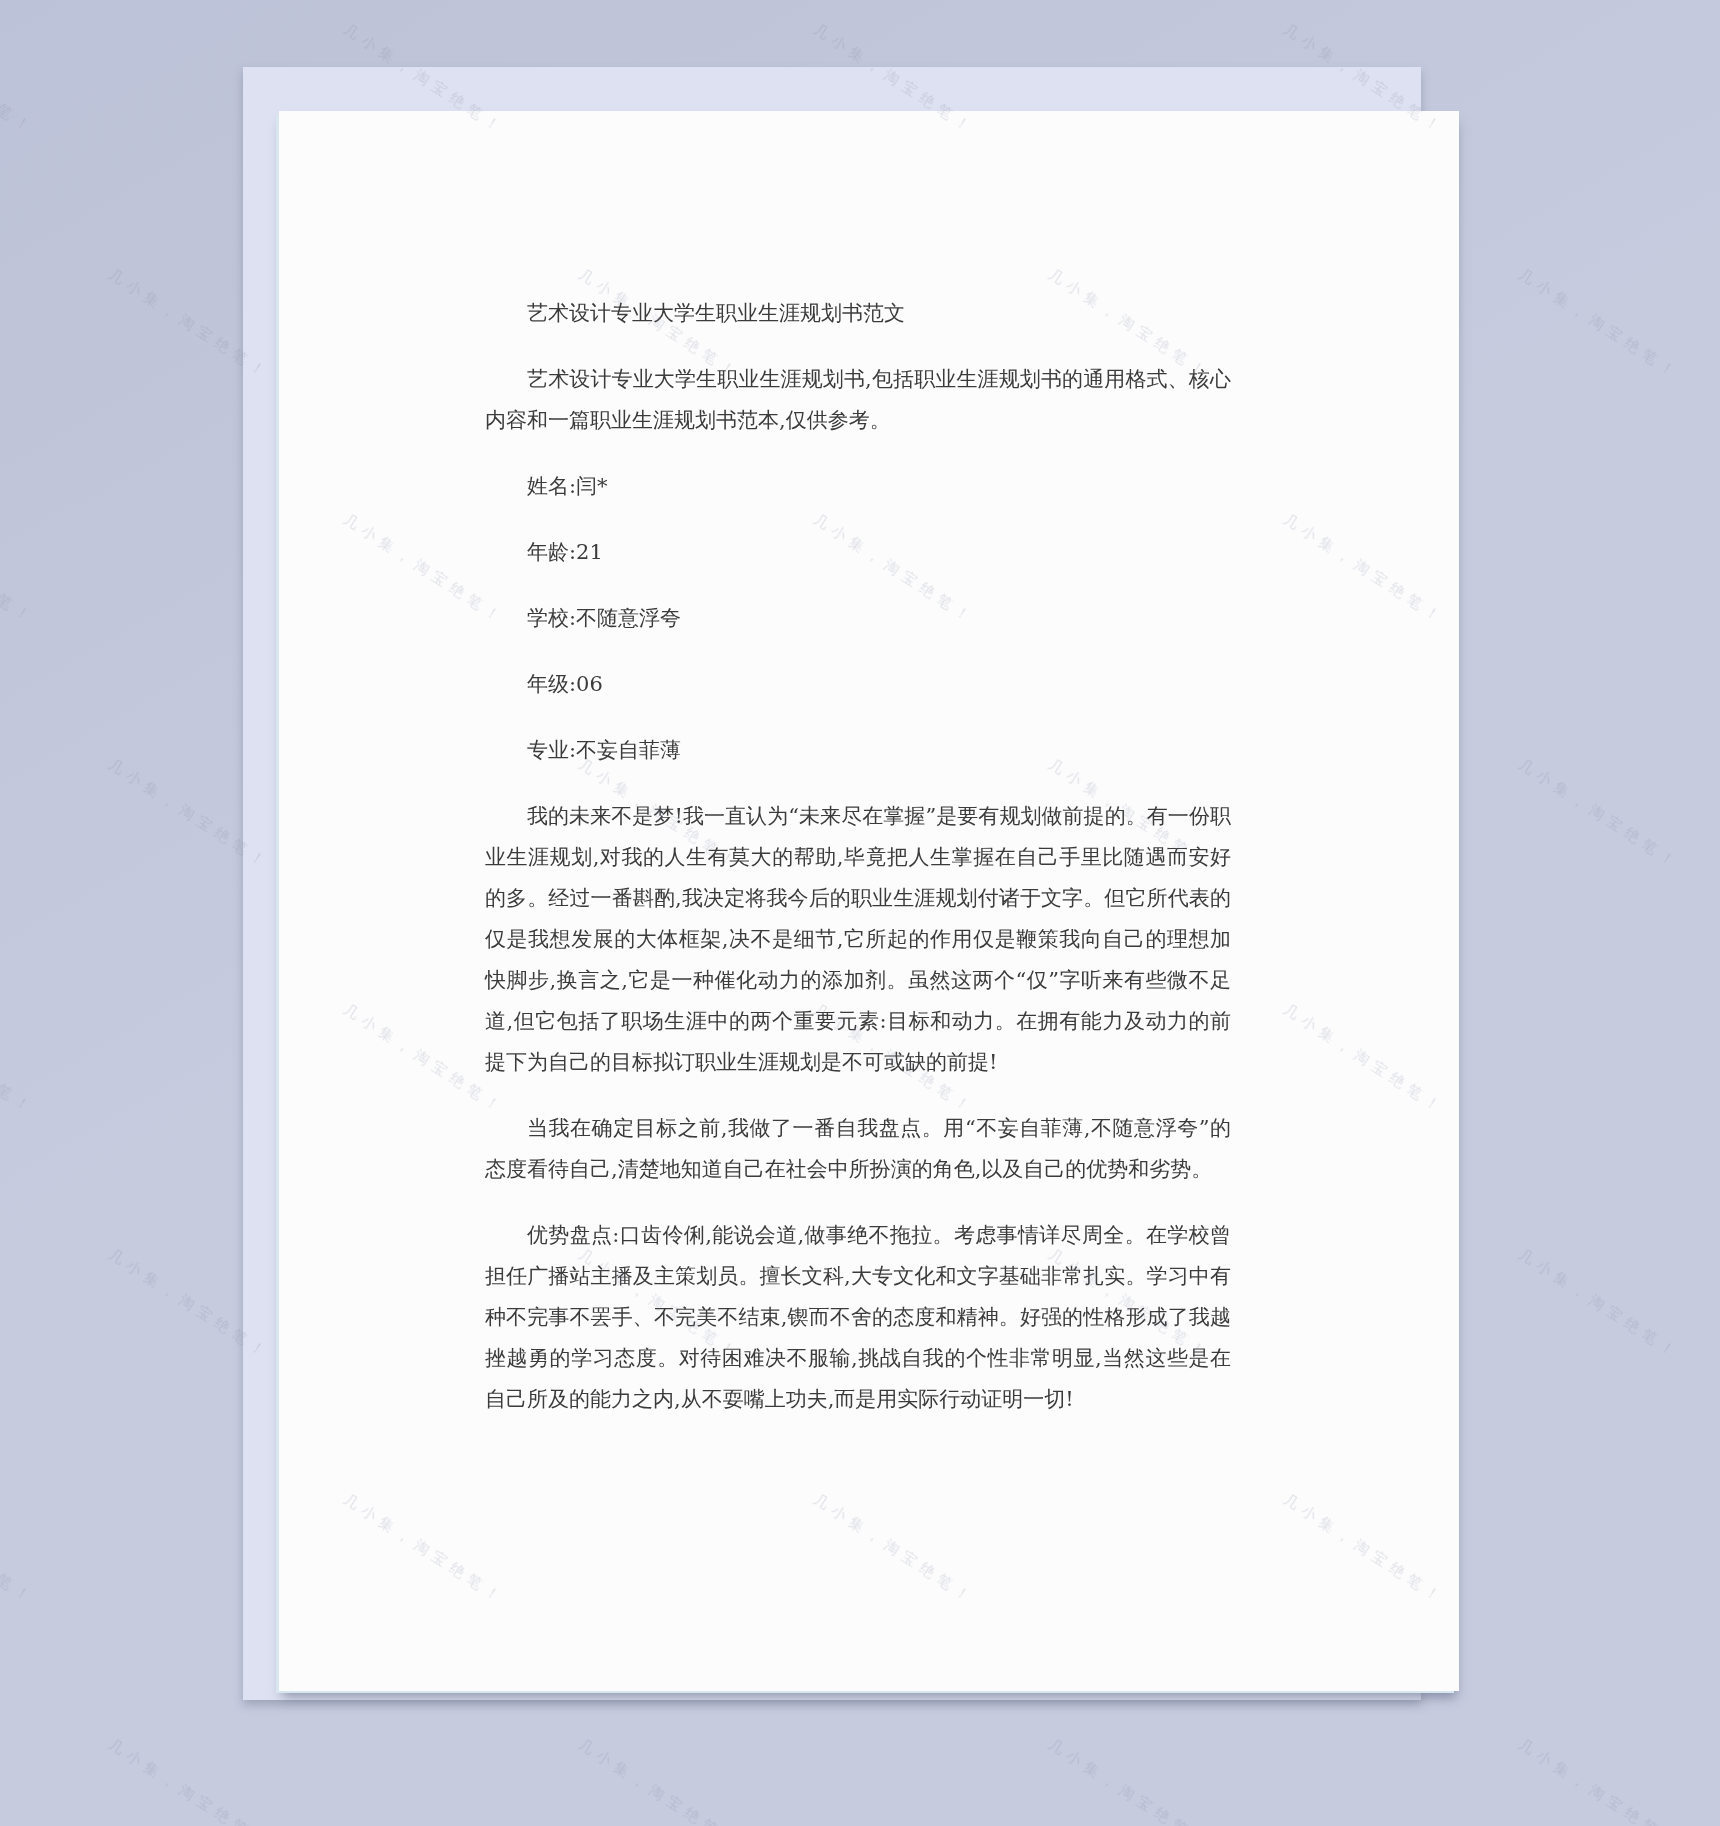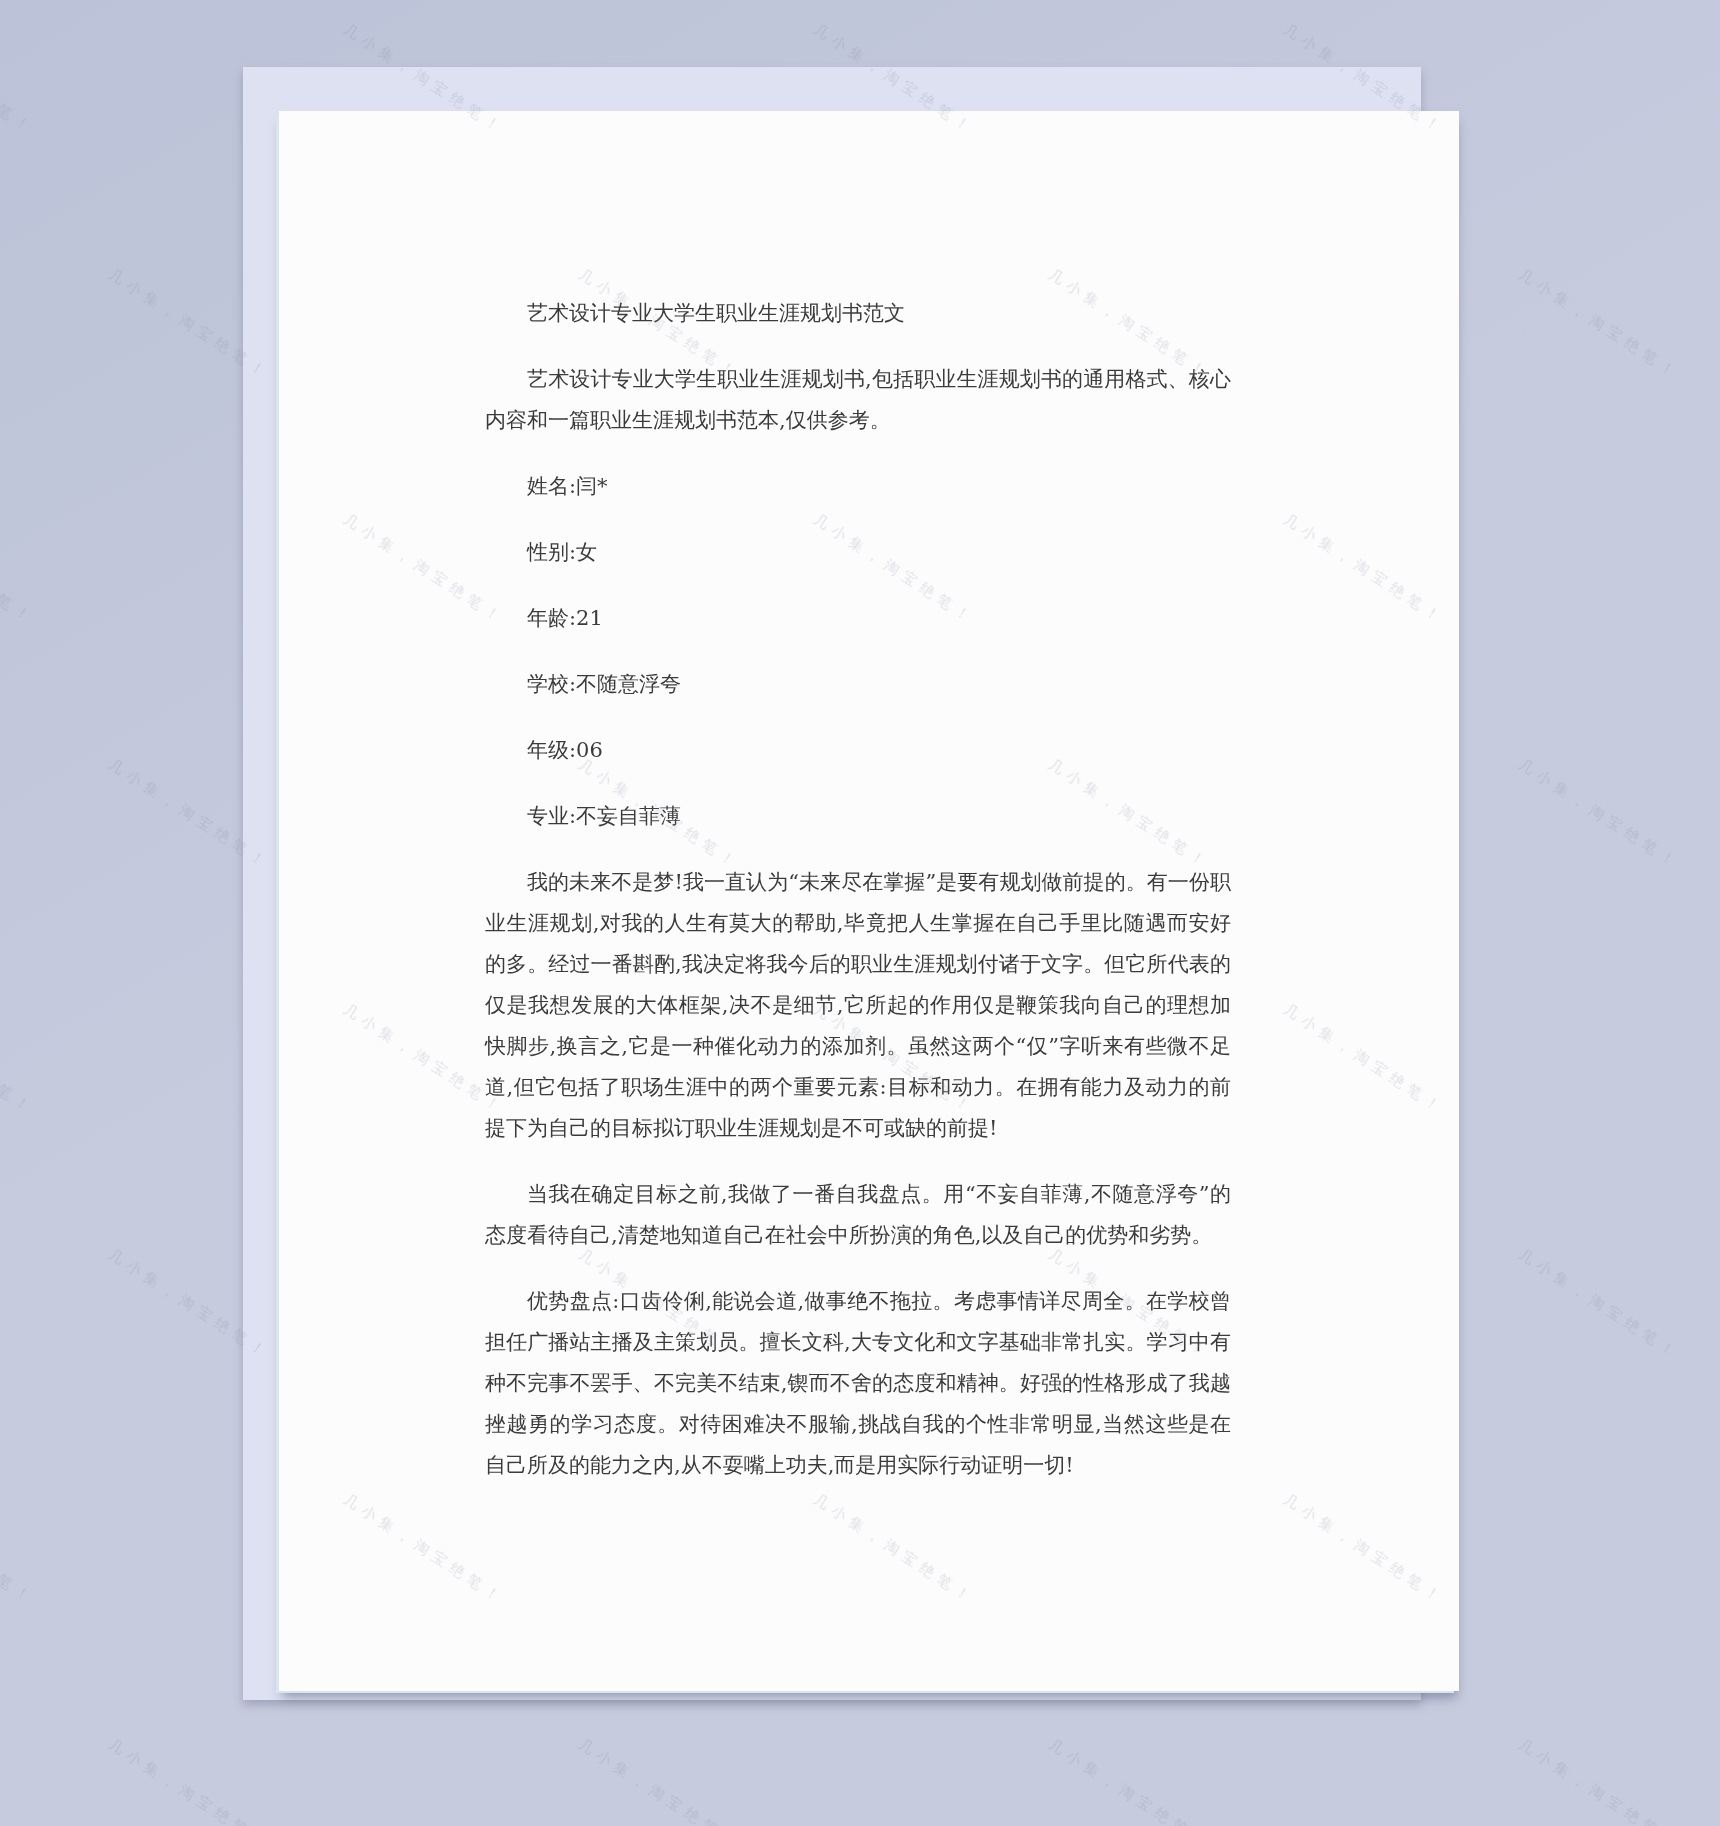--- a/index.html
+++ b/index.html
@@ -44,21 +44,20 @@
 
 <div class="scene">
 
   <div class="back-sheet"></div>
 
   <div class="page">
     <div class="content">
       <p>艺术设计专业大学生职业生涯规划书范文</p>
       <p>艺术设计专业大学生职业生涯规划书,包括职业生涯规划书的通用格式、核心内容和一篇职业生涯规划书范本,仅供参考。</p>
       <p>姓名:闫*</p>
-      <p>性别:女</p>
       <p>年龄:21</p>
       <p>学校:不随意浮夸</p>
       <p>年级:06</p>
       <p>专业:不妄自菲薄</p>
       <p>我的未来不是梦!我一直认为“未来尽在掌握”是要有规划做前提的。有一份职业生涯规划,对我的人生有莫大的帮助,毕竟把人生掌握在自己手里比随遇而安好的多。经过一番斟酌,我决定将我今后的职业生涯规划付诸于文字。但它所代表的仅是我想发展的大体框架,决不是细节,它所起的作用仅是鞭策我向自己的理想加快脚步,换言之,它是一种催化动力的添加剂。虽然这两个“仅”字听来有些微不足道,但它包括了职场生涯中的两个重要元素:目标和动力。在拥有能力及动力的前提下为自己的目标拟订职业生涯规划是不可或缺的前提!</p>
       <p>当我在确定目标之前,我做了一番自我盘点。用“不妄自菲薄,不随意浮夸”的态度看待自己,清楚地知道自己在社会中所扮演的角色,以及自己的优势和劣势。</p>
       <p>优势盘点:口齿伶俐,能说会道,做事绝不拖拉。考虑事情详尽周全。在学校曾担任广播站主播及主策划员。擅长文科,大专文化和文字基础非常扎实。学习中有种不完事不罢手、不完美不结束,锲而不舍的态度和精神。好强的性格形成了我越挫越勇的学习态度。对待困难决不服输,挑战自我的个性非常明显,当然这些是在自己所及的能力之内,从不耍嘴上功夫,而是用实际行动证明一切!</p>
     </div>
   </div>
 

